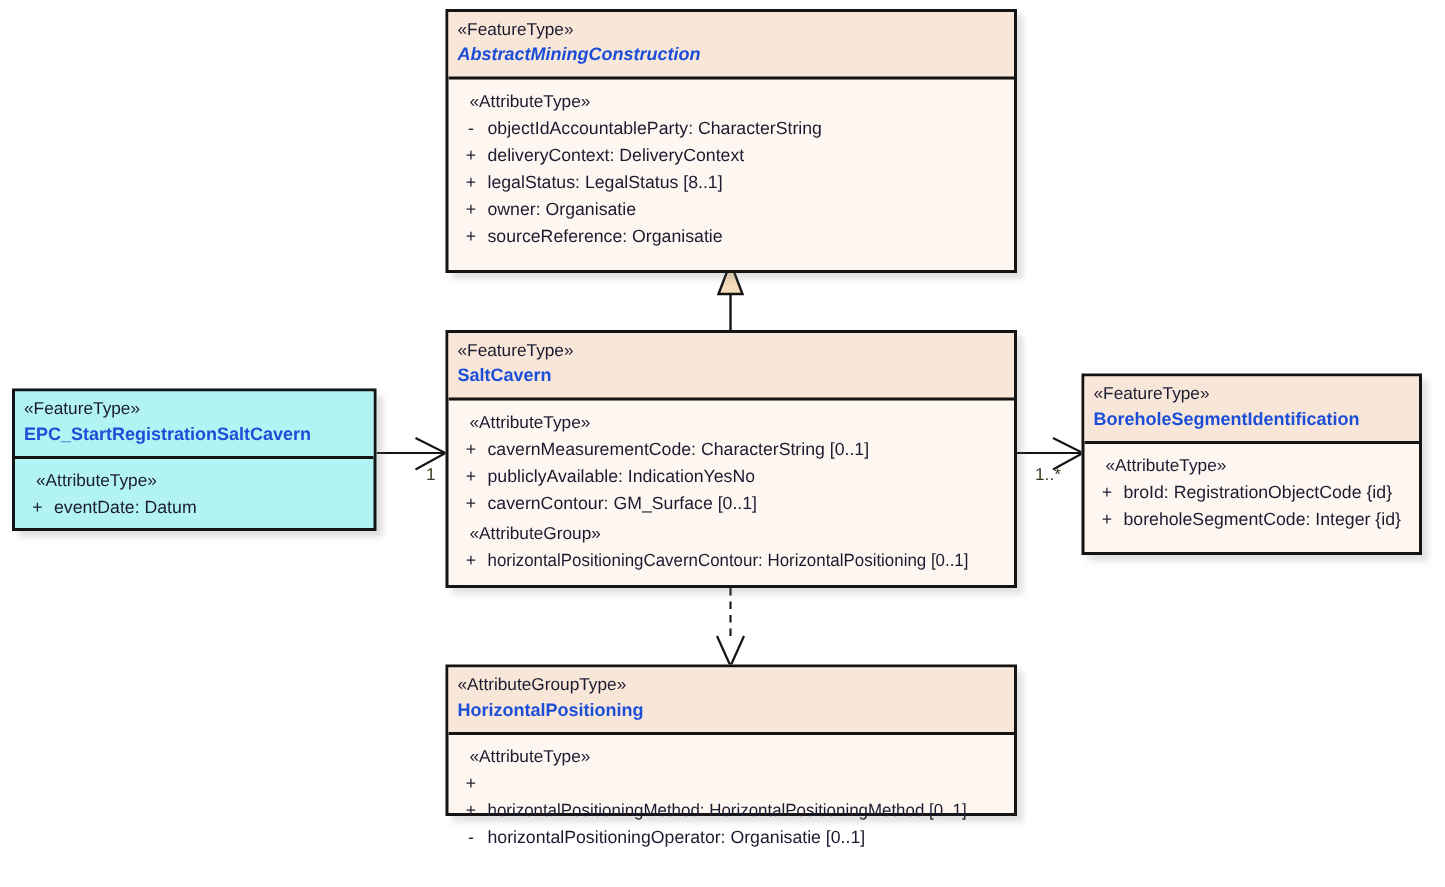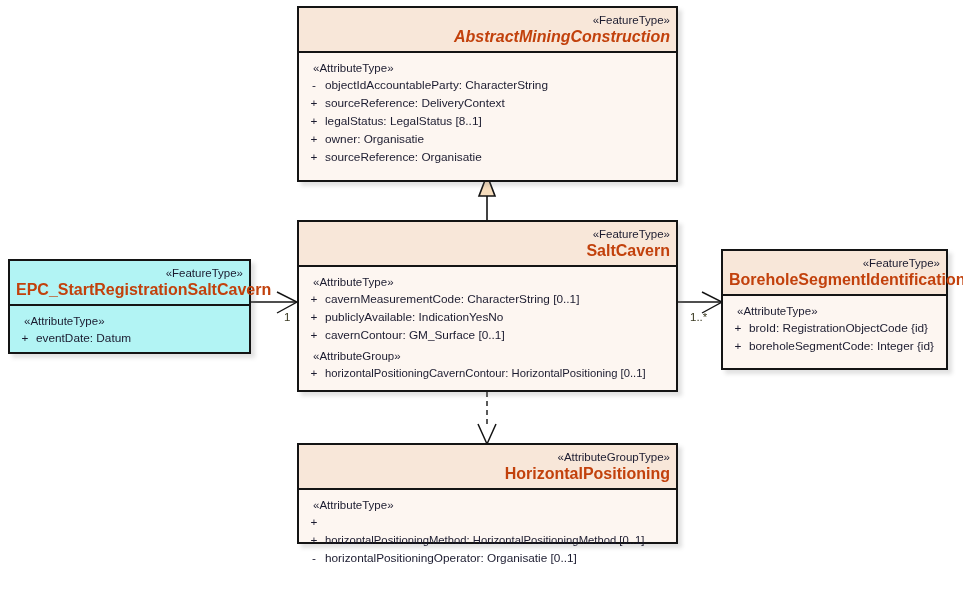--- a/index.html
+++ b/index.html
@@ -36,34 +36,34 @@
     box-sizing: border-box;
     border: 2px solid #141414;
     background: #fdf6f1;
     box-shadow: 4px 4px 4px rgba(120,120,120,0.22);
     z-index: 3;
   }
   .uml-class .header {
     box-sizing: border-box;
     background: #f8e7d9;
     border-bottom: 2px solid #141414;
-    text-align: right;
+    text-align: left;
     padding: 5px 6px 6px 6px;
   }
   .uml-class .stereo {
     font-size: 11.5px;
     line-height: 15px;
     color: #1b1b2f;
     white-space: nowrap;
   }
   .uml-class .cname {
-    font-size: 16px;
+    font-size: 12px;
     line-height: 17px;
     font-weight: bold;
-    color: #c2410c;
+    color: #1d4ed8;
     white-space: nowrap;
   }
   .uml-class.abstract .cname {
     font-style: italic;
   }
   .uml-class .body {
     padding: 7px 4px 8px 0;
   }
   .uml-class .group-label {
     font-size: 11.5px;
@@ -146,21 +146,21 @@
       <div class="cname">AbstractMiningConstruction</div>
     </div>
     <div class="body">
       <div class="group-label">«AttributeType»</div>
       <div class="attr">
         <span class="vis">-</span>
         <span class="sig">objectIdAccountableParty: CharacterString</span>
       </div>
       <div class="attr">
         <span class="vis">+</span>
-        <span class="sig">sourceReference: DeliveryContext</span>
+        <span class="sig">deliveryContext: DeliveryContext</span>
       </div>
       <div class="attr">
         <span class="vis">+</span>
         <span class="sig">legalStatus: LegalStatus [8..1]</span>
       </div>
       <div class="attr">
         <span class="vis">+</span>
         <span class="sig">owner: Organisatie</span>
       </div>
       <div class="attr">

